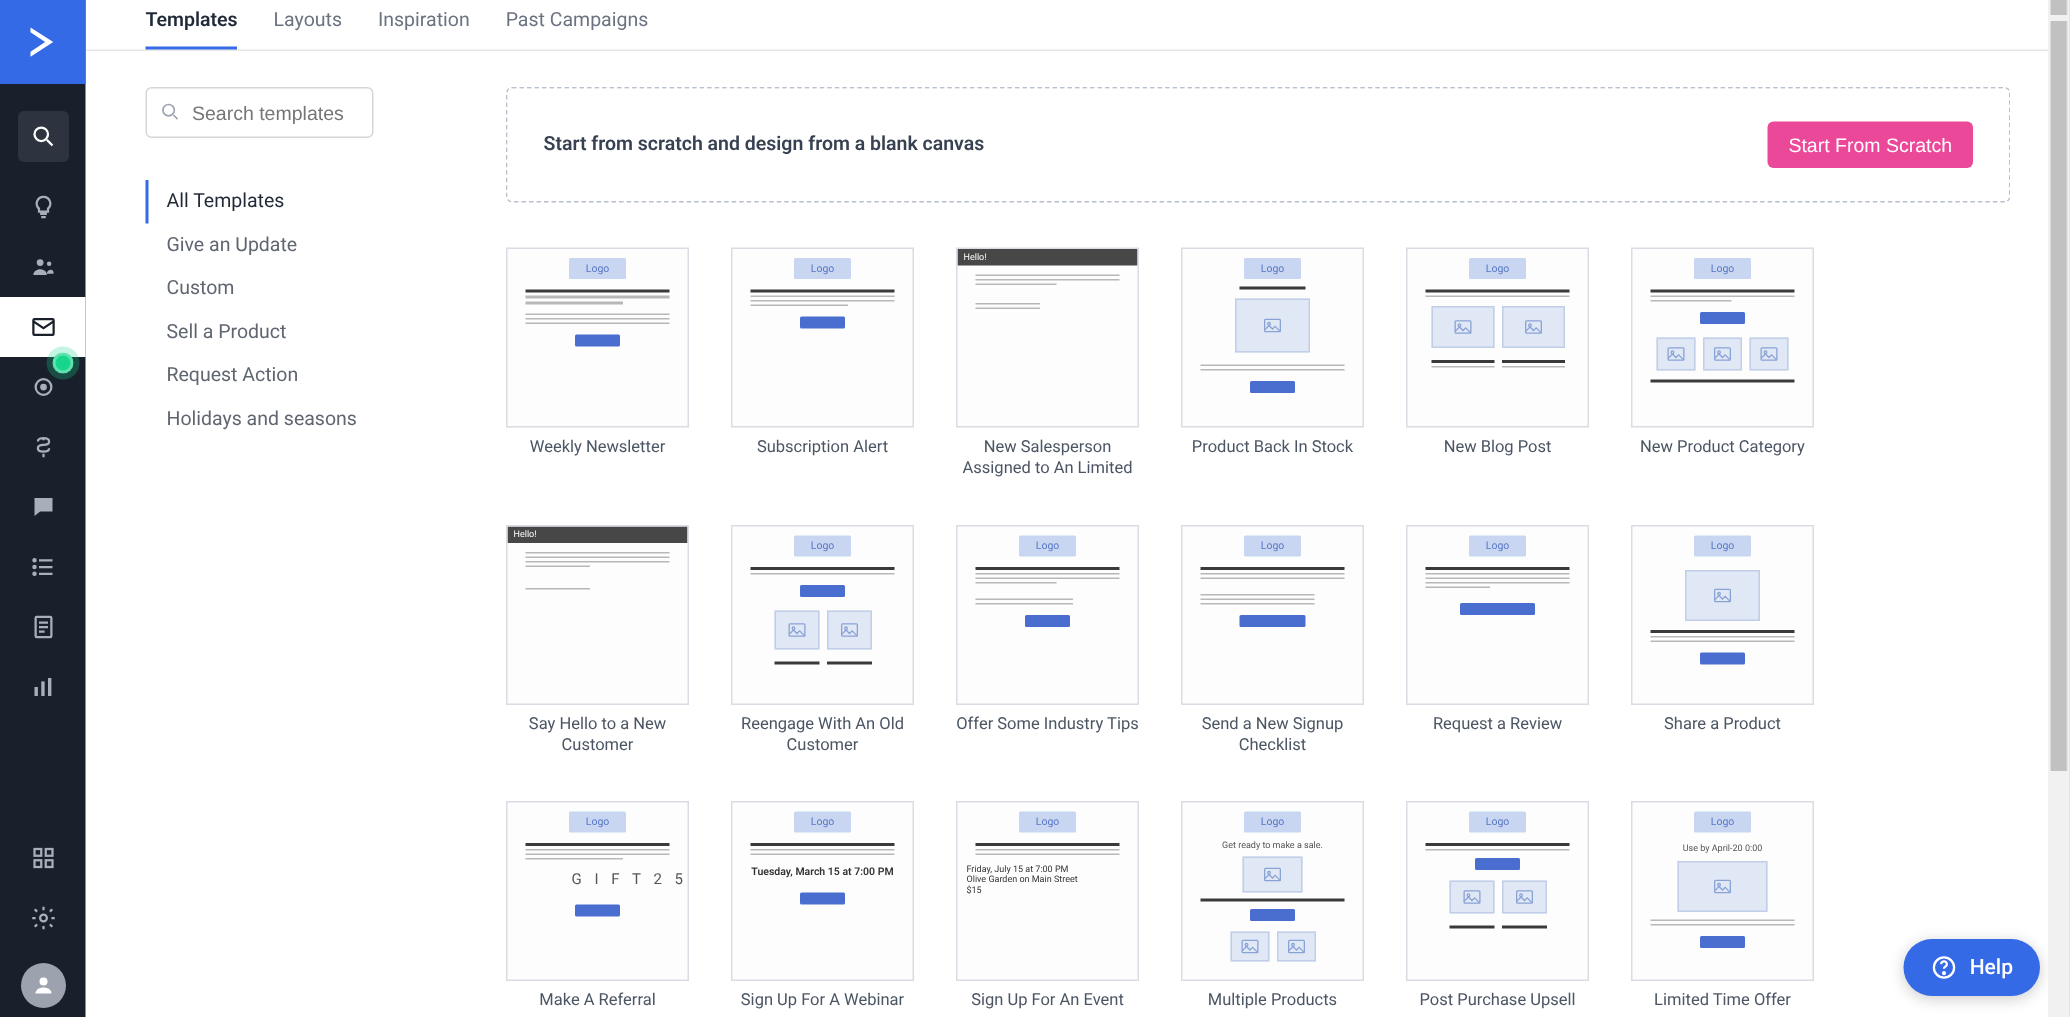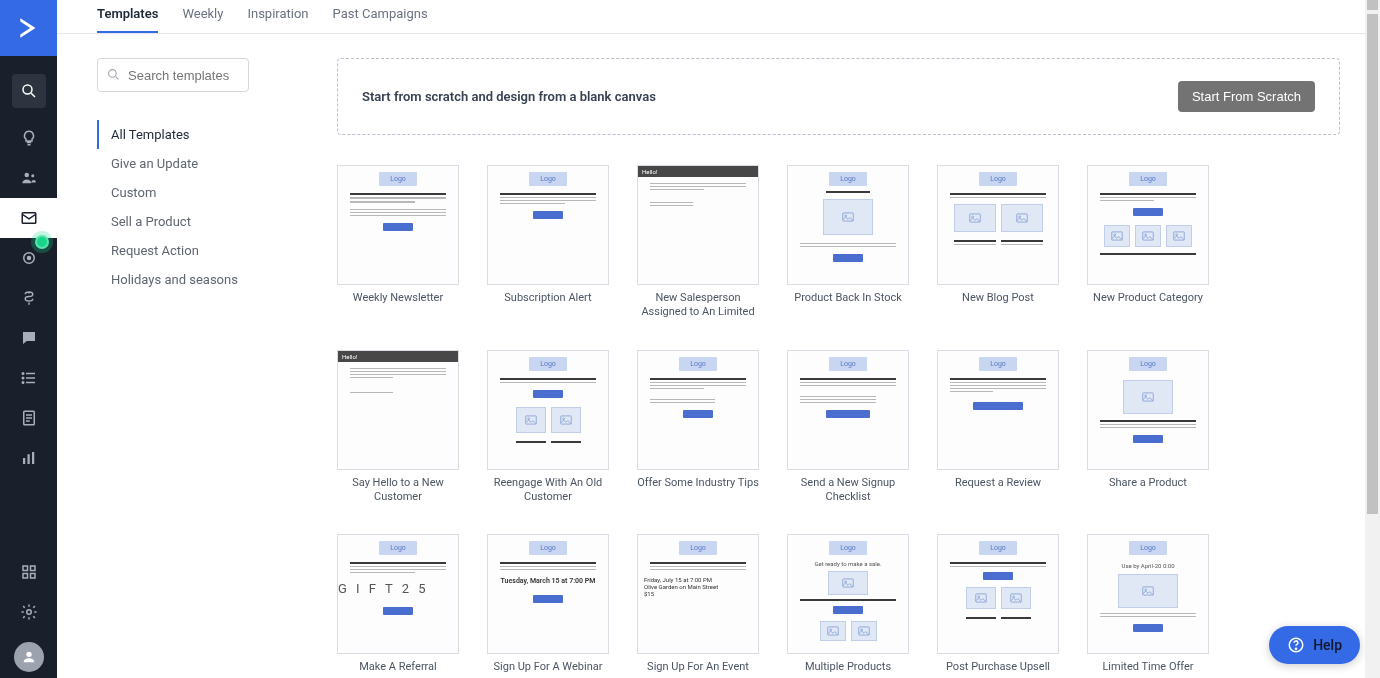--- a/index.html
+++ b/index.html
@@ -34,41 +34,41 @@
   .search-wrap { position: relative; margin-bottom: 28px; }
   .search-wrap input { width: 152px; height: 34px; padding: 0 10px 0 30px; border: 1px solid #d6d6d6; border-radius: 4px; font-size: 13px; color: #6b7280; }
   .search-wrap .sicon { position: absolute; left: 10px; top: 10px; color: #9ca3af; }
   .cat-list { list-style: none; }
   .cat-item { padding: 7px 0 7px 12px; font-size: 13px; color: #5f6670; cursor: pointer; border-left: 2px solid transparent; }
   .cat-item.active { color: #1f2937; font-weight: 400; border-left-color: #356ae6; }
 
   .right-col { flex: 1; overflow-y: auto; padding-bottom: 10px; }
   .scratch-box { border: 1px dashed #b8c0cc; border-radius: 4px; padding: 22px 24px; display: flex; align-items: center; justify-content: space-between; margin-bottom: 30px; }
   .scratch-box .txt { font-size: 13px; color: #374151; font-weight: 600; }
-  .btn-primary { background: #737373; color: #fff; border: none; border-radius: 4px; padding: 8px 14px; font-size: 13px; font-weight: 500; cursor: pointer; }
+  .btn-primary { background: #ec4899; color: #fff; border: none; border-radius: 4px; padding: 8px 14px; font-size: 13px; font-weight: 500; cursor: pointer; }
 
   .grid { display: grid; grid-template-columns: repeat(6, 122px); gap: 30px 28px; }
   .tpl-card { display: flex; flex-direction: column; align-items: center; cursor: pointer; }
   .tpl-thumb { width: 122px; height: 120px; border: 1px solid #d9dde3; background: #fdfdfd; display: flex; flex-direction: column; overflow: hidden; }
   .tpl-label { margin-top: 6px; font-size: 11px; color: #4b5563; text-align: center; line-height: 1.3; max-width: 122px; }
 
   
   .th-logo { background: #c8d6f2; color: #5978c4; font-size: 7px; text-align: center; padding: 3px 0; margin: 6px auto 5px; width: 38px; border-radius: 1px; }
   .th-line { height: 2px; background: #3a3a3a; margin: 2px 6px; }
   .th-line.gray { background: #b8b8b8; }
   .th-line.short { width: 60%; }
   .th-btn { background: #4a6ed0; width: 30px; height: 8px; margin: 5px auto; border-radius: 1px; }
   .th-img { background: #e0e7f5; border: 1px solid #c0cee8; display: flex; align-items: center; justify-content: center; }
   .th-img svg { width: 14px; height: 14px; color: #8aa3d6; }
   .th-row { display: flex; gap: 5px; justify-content: center; margin: 4px 0; }
   .th-text-block { padding: 0 6px; }
   .th-dark-head { background: #474747; color: #fff; font-size: 6px; padding: 2px 4px; }
 
   
-  .help-btn { position: absolute; right: 20px; bottom: 14px; background: #356ae6; color: #0f172a; border-radius: 22px; padding: 10px 18px; display: flex; align-items: center; gap: 8px; font-size: 14px; font-weight: 500; box-shadow: 0 2px 10px rgba(0,0,0,0.2); cursor: pointer; }
+  .help-btn { position: absolute; right: 20px; bottom: 14px; background: #356ae6; color: #ffffff; border-radius: 22px; padding: 10px 18px; display: flex; align-items: center; gap: 8px; font-size: 14px; font-weight: 500; box-shadow: 0 2px 10px rgba(0,0,0,0.2); cursor: pointer; }
   .help-btn svg { width: 18px; height: 18px; }
 </style>
 </head>
 <body>
 
 <div class="app">
 
   <div class="sidebar">
     <div class="logo">
       <svg viewBox="0 0 24 24">
@@ -164,21 +164,21 @@
             <circle cx="12" cy="8" r="4"></circle>
             <path d="M4 20c0-4 4-6 8-6s8 2 8 6z"></path>
           </svg>
       </div>
     </div>
   </div>
 
   <div class="main">
     <div class="tabs">
       <div class="tab active">Templates</div>
-      <div class="tab">Weekly</div>
+      <div class="tab">Layouts</div>
       <div class="tab">Inspiration</div>
       <div class="tab">Past Campaigns</div>
     </div>
 
     <div class="content">
       <div class="left-col">
         <div class="search-wrap">
           <span class="sicon">
             <svg width="13" height="13" viewBox="0 0 24 24" fill="none" stroke="currentColor" stroke-width="2">
                 <circle cx="10" cy="10" r="7"></circle>
@@ -462,21 +462,21 @@
             </div>
             <div class="tpl-card">
               <div class="tpl-thumb">
                 <div class="th-logo">Logo</div>
                 <div class="th-text-block">
                   <div class="th-line"></div>
                   <div class="th-line gray" style="height:1px"></div>
                   <div class="th-line gray" style="height:1px"></div>
                   <div class="th-line gray" style="height:1px;width:60%"></div>
                 </div>
-                <div style="text-align:left;font-size:13px;letter-spacing:3px;margin:6px 0;color:#555">G I F T 2 5</div>
+                <div style="text-align:right;font-size:10px;letter-spacing:3px;margin:6px 0;color:#555">G I F T 2 5</div>
                 <div class="th-btn"></div>
               </div>
               <div class="tpl-label">Make A Referral</div>
             </div>
             <div class="tpl-card">
               <div class="tpl-thumb">
                 <div class="th-logo">Logo</div>
                 <div class="th-text-block">
                   <div class="th-line"></div>
                   <div class="th-line gray" style="height:1px"></div>

